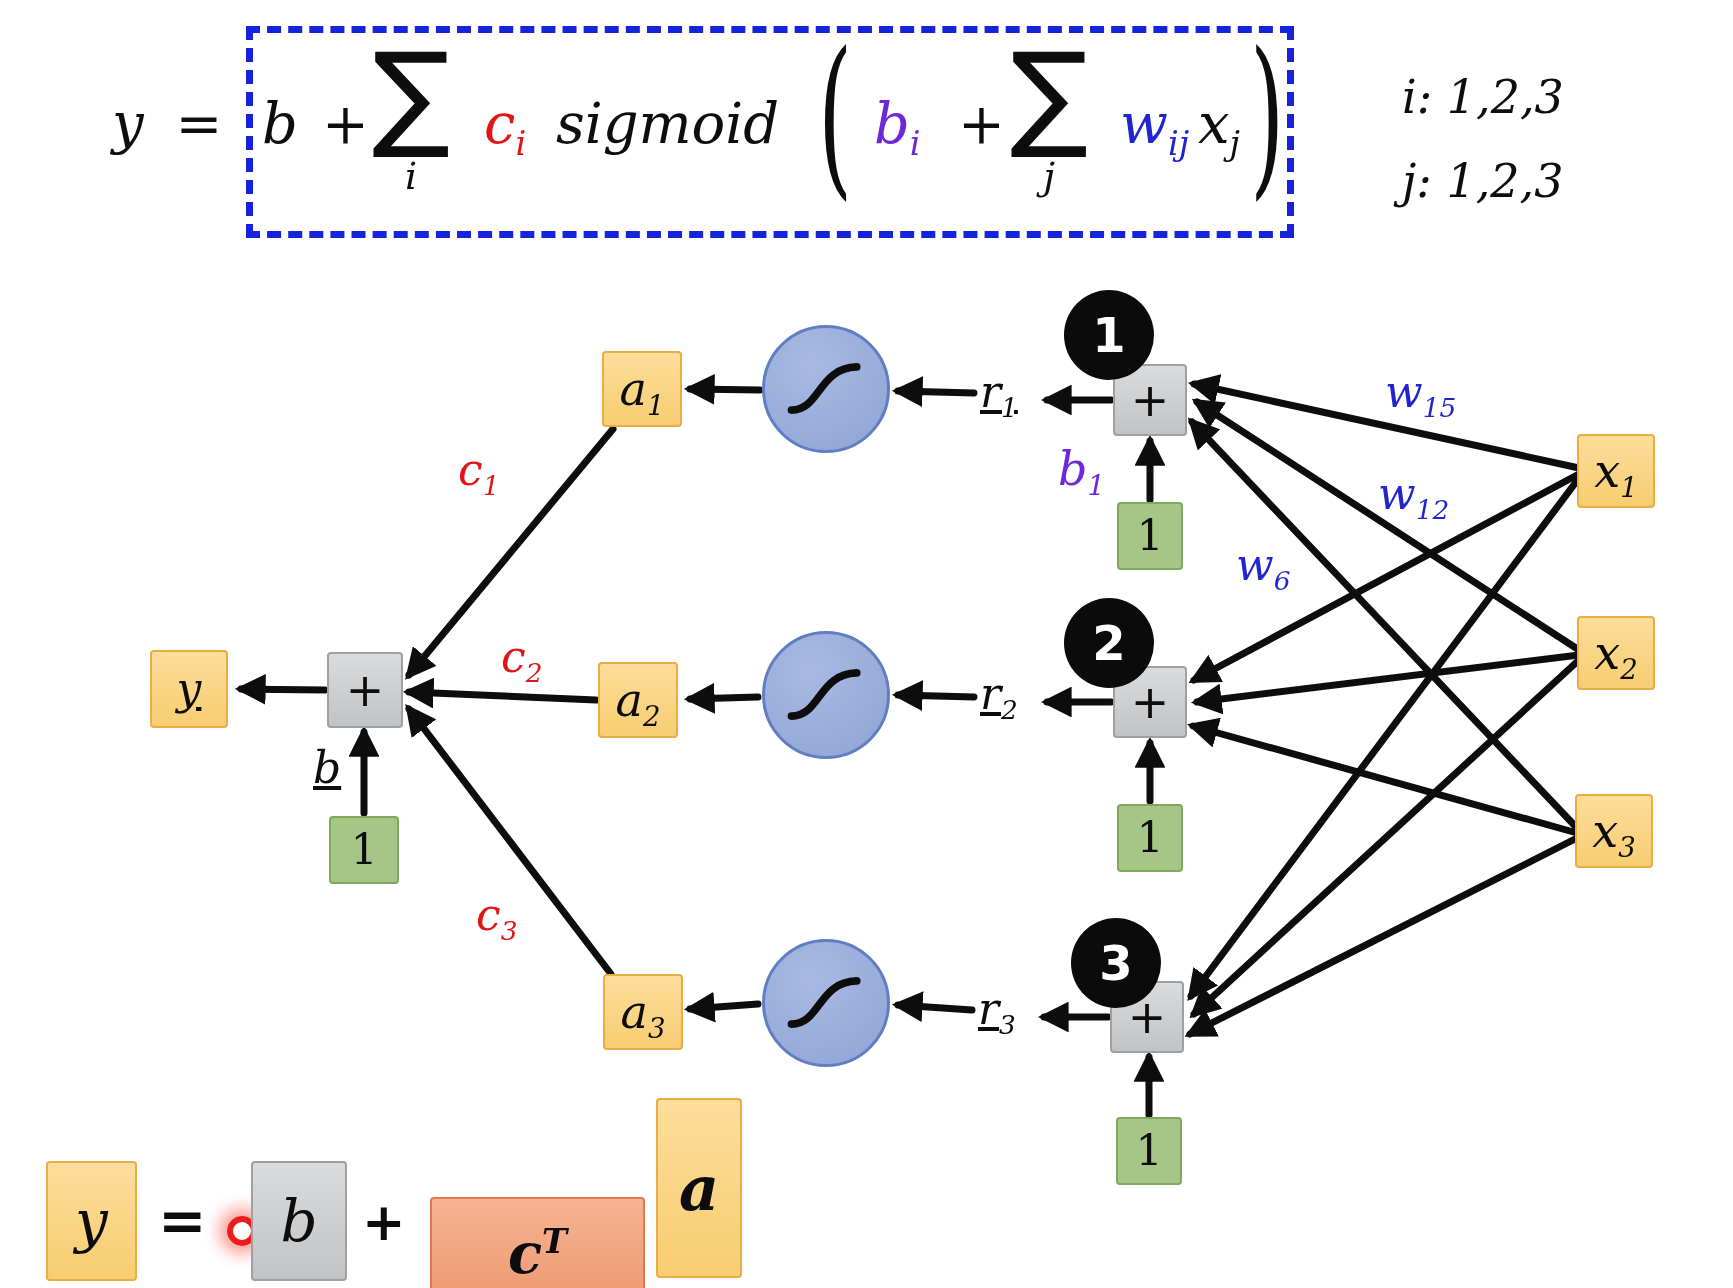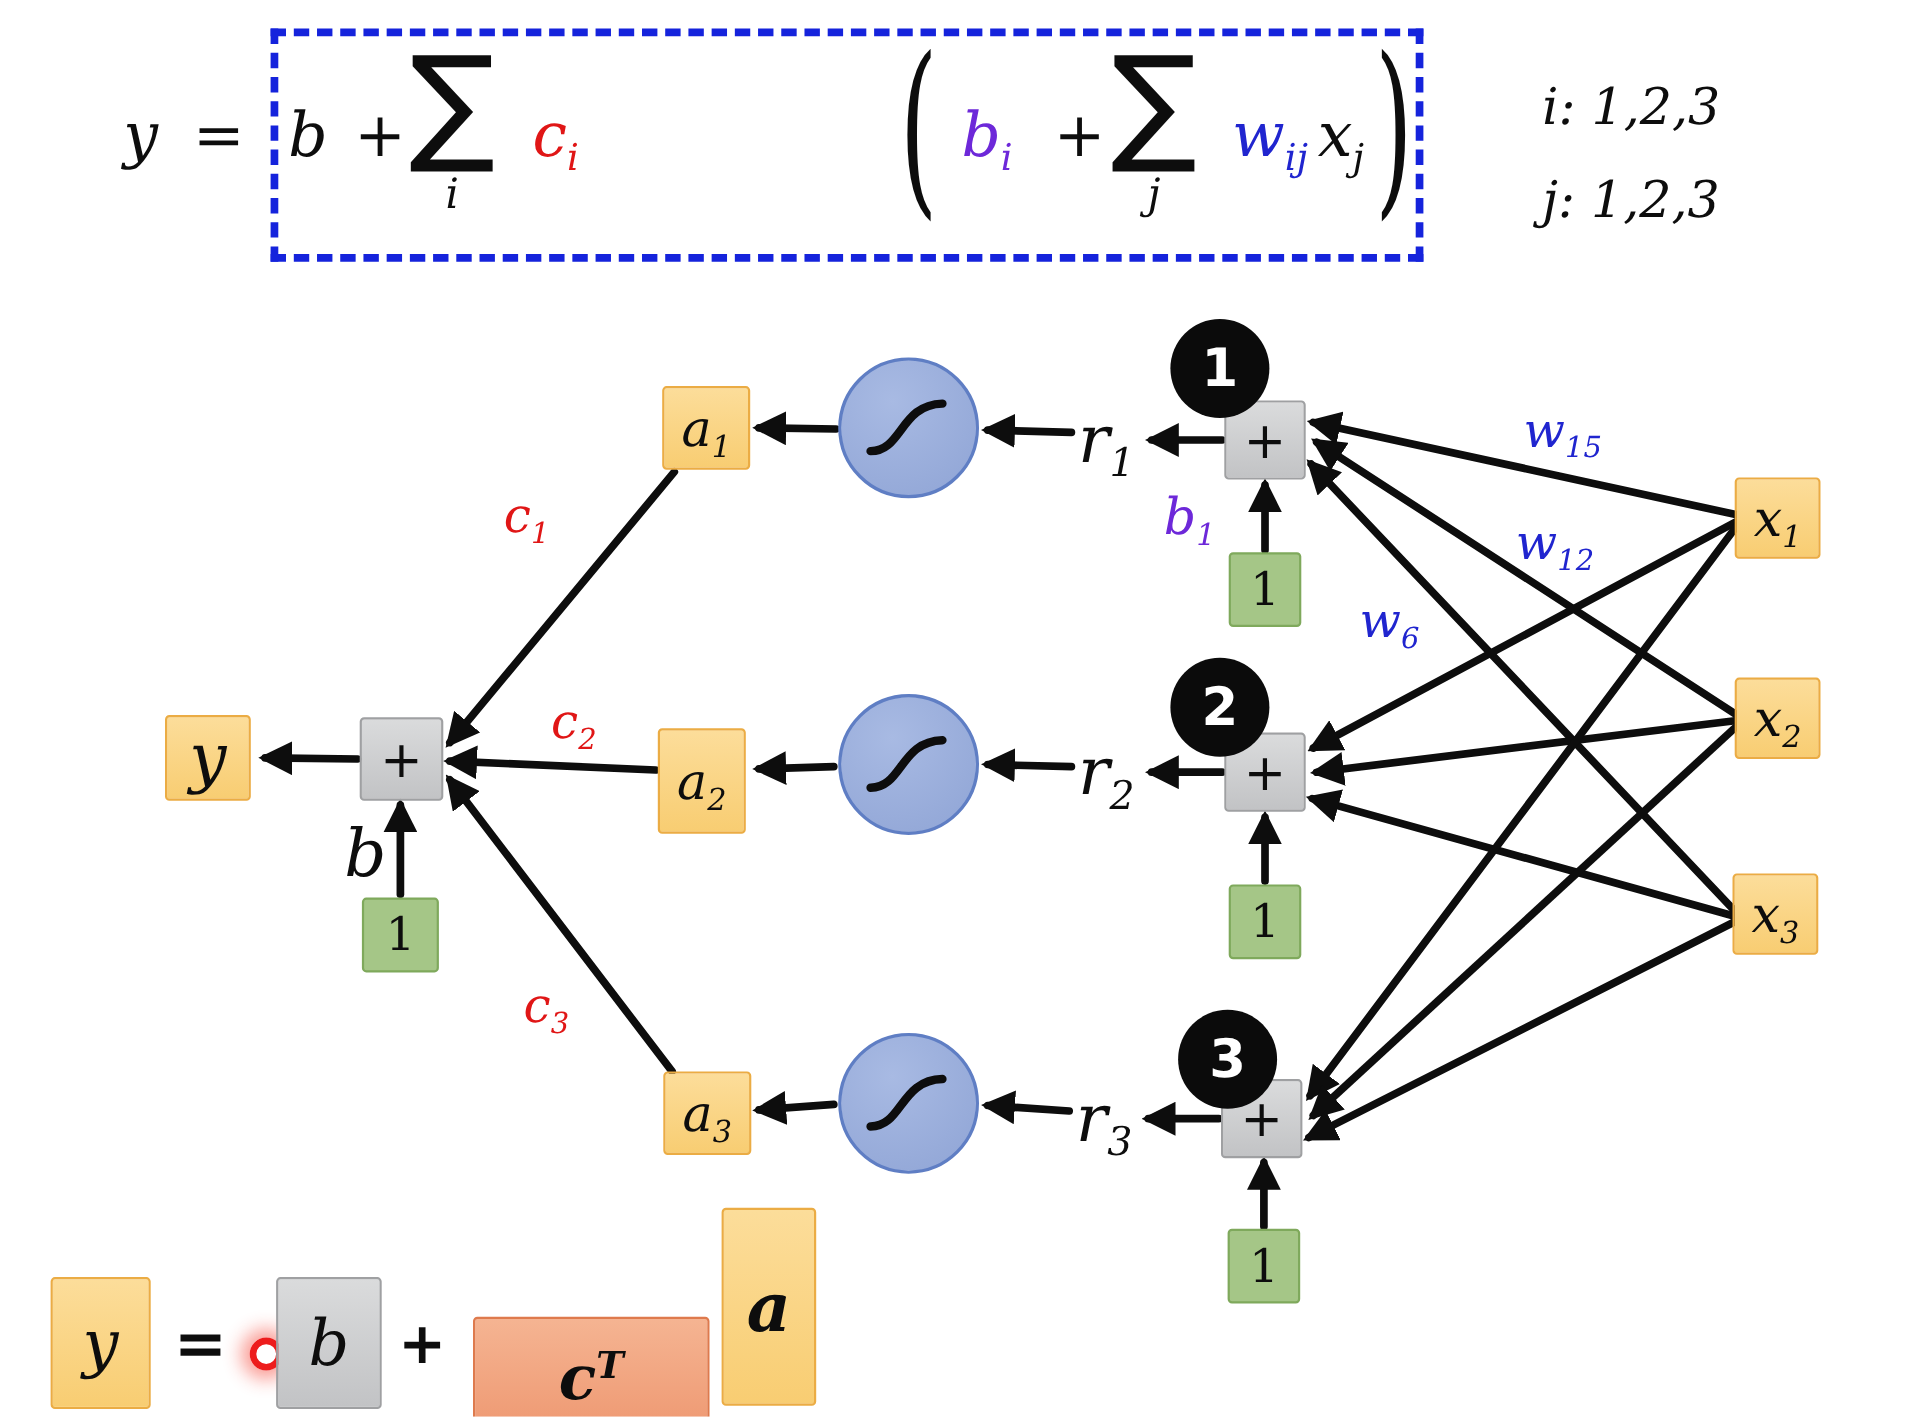--- a/index.html
+++ b/index.html
@@ -3,21 +3,21 @@
 <meta charset="utf-8">
 <style>
   html,body{margin:0;padding:0;background:#fff;}
   .stage{position:relative;width:1733px;height:1288px;background:#ffffff;
          font-family:"DejaVu Serif",serif;overflow:hidden;color:#0d0d0d;}
   .abs{position:absolute;}
   .math{font-style:italic;}
   sub{font-size:0.6em;font-style:italic;line-height:0;}
   sup{font-size:0.6em;line-height:0;}
   .t56{font-size:56px;line-height:1;}
-  .t48{font-size:60px;line-height:1;}
+  .t48{font-size:44px;line-height:1;text-decoration:underline;}
   .t46{font-size:46px;line-height:1;}
   .t44{font-size:44px;line-height:1;}
   .red{color:#E01616;}
   .greent{color:#6d28d9;}
   .bluet{color:#2025CF;}
   .box{position:absolute;display:flex;align-items:center;justify-content:center;
        box-sizing:border-box;border-radius:4px;}
   .orange{background:linear-gradient(180deg,#FCDD9A 0%,#F8CD72 100%);border:2px solid #EBAC44;}
   .grayb{background:linear-gradient(180deg,#DADBDC 0%,#C2C3C5 100%);border:2px solid #9FA0A2;}
   .greenb{background:#A5C687;border:2px solid #7FA95C;}
@@ -100,20 +100,21 @@
 
   <div class="sigma" style="left:372px;top:42px;">
     <span class="glyph">∑</span>
     <span class="idx">i</span>
   </div>
 
   <div class="abs math t56 red" style="left:484px;top:96px;">
     <span>c</span><sub>i</sub>
   </div>
 
+  <div class="abs math t56" style="left:556px;top:96px;">sigmoid</div>
 
   <div class="bigparen" style="left:818px;top:72px;">(</div>
 
   <div class="abs math t56 greent" style="left:874px;top:96px;">
     <span>b</span><sub>i</sub>
   </div>
 
   <div class="abs t56" style="left:958px;top:96px;font-style:normal;">+</div>
 
   <div class="sigma" style="left:1010px;top:42px;">
@@ -187,21 +188,21 @@
     <span>r</span><sub>2</sub>
   </div>
   <div class="box greenb" style="left:1117px;top:804px;width:66px;height:68px;">
     <span class="oneglyph">1</span>
   </div>
   <div class="sigcircle" style="left:762px;top:631px;">
     <svg width="96" height="96" viewBox="0 0 100 100">
       <path d="M14 72 C 44 72, 42 28, 82 27" stroke="#0d0d0d" stroke-width="8" fill="none" stroke-linecap="round"></path>
     </svg>
   </div>
-  <div class="box orange" style="left:598px;top:662px;width:80px;height:96px;">
+  <div class="box orange" style="left:598px;top:662px;width:80px;height:76px;">
     <span class="math t46"><span>a</span><sub>2</sub></span>
   </div>
   <div class="abs math t44 red" style="left:501px;top:635px;">
     <span>c</span><sub>2</sub>
   </div>
 
   <div class="box grayb" style="left:1110px;top:981px;width:74px;height:72px;">
     <span class="plusglyph">+</span>
   </div>
   <div class="badge" style="left:1071px;top:918px;width:90px;height:90px;">3</div>

